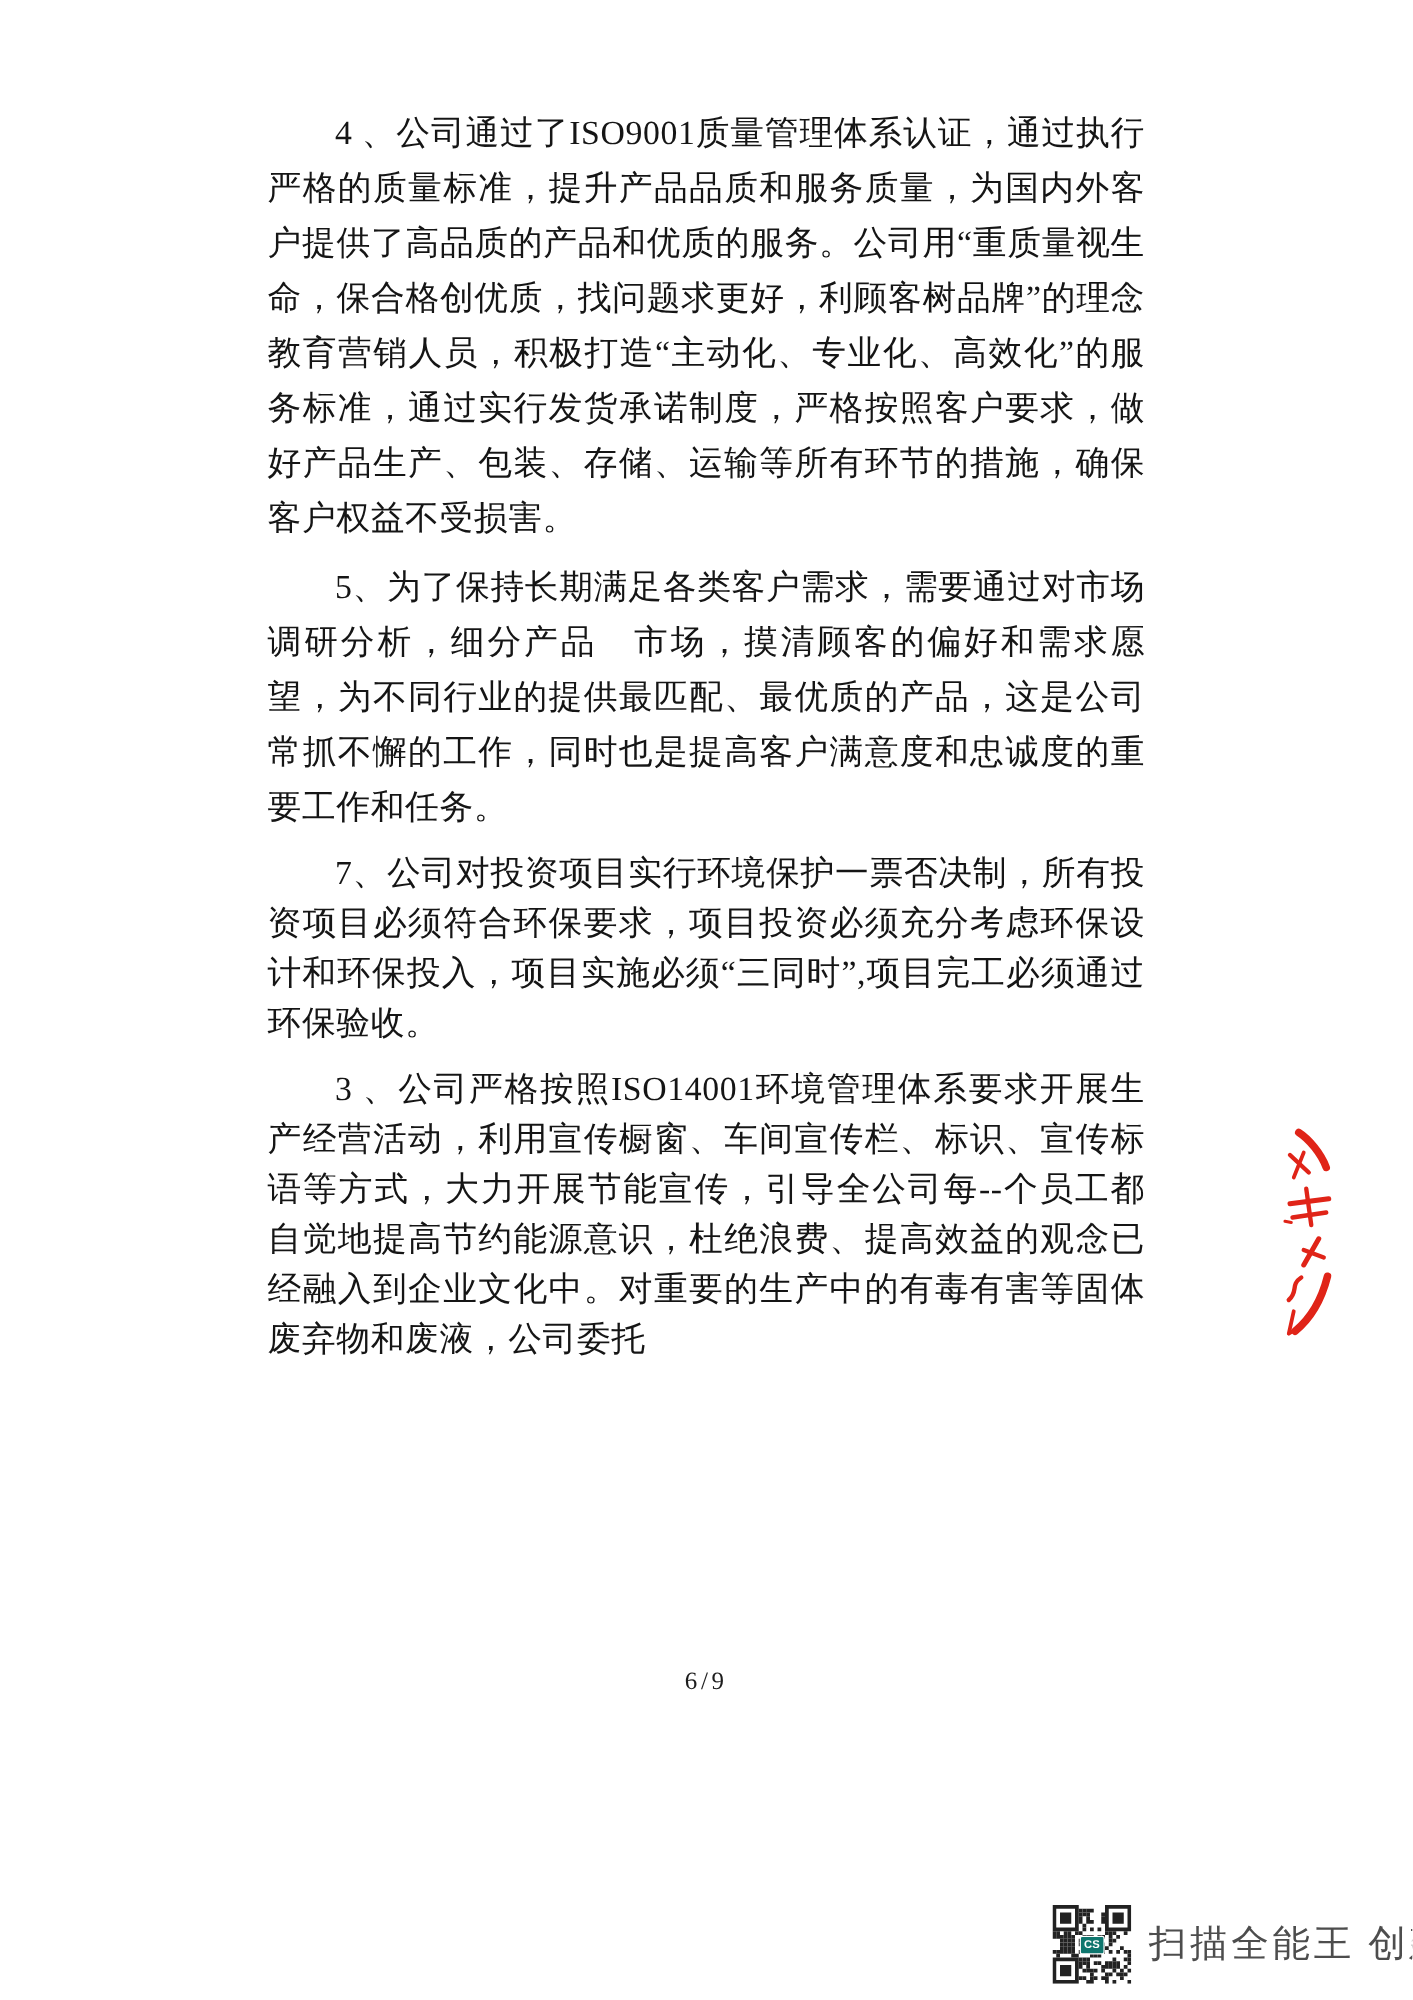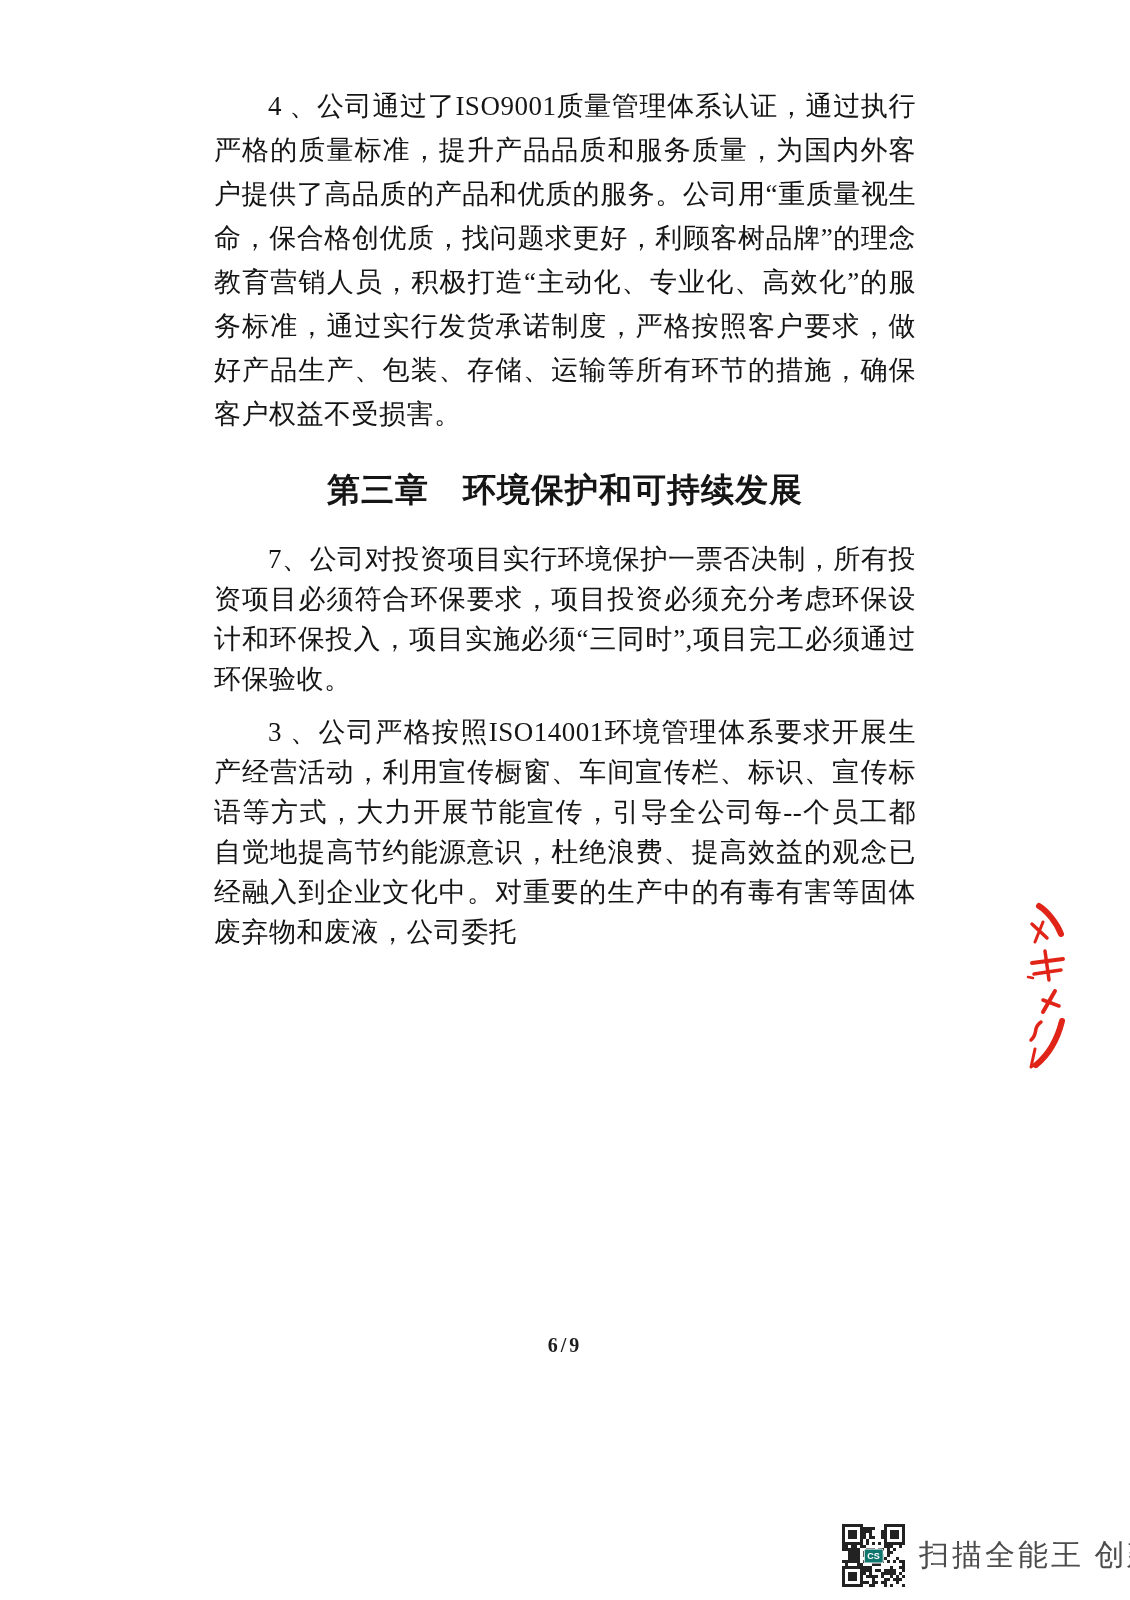--- a/index.html
+++ b/index.html
@@ -36,21 +36,21 @@
     font-weight:bold;
     letter-spacing:1px;
     text-indent:0;
   }
   .page-number{
     position:absolute;
     left:0;right:0;
     top:1334px;
     text-align:center;
     font-size:20px;
-    font-weight:bold;
+    font-weight:normal;
     letter-spacing:3px;
     color:#1c1c1c;
   }
   .stamp{
     position:absolute;
     left:1018px;top:893px;
     width:58px;height:186px;
   }
   .footer{
     position:absolute;
@@ -84,22 +84,22 @@
     white-space:nowrap;
   }
 </style>
 </head>
 <body>
 
 <div class="page">
 
   <div class="body-text">
     <p class="para">4 、公司通过了ISO9001质量管理体系认证，通过执行严格的质量标准，提升产品品质和服务质量，为国内外客户提供了高品质的产品和优质的服务。公司用“重质量视生命，保合格创优质，找问题求更好，利顾客树品牌”的理念教育营销人员，积极打造“主动化、专业化、高效化”的服务标准，通过实行发货承诺制度，严格按照客户要求，做好产品生产、包装、存储、运输等所有环节的措施，确保客户权益不受损害。</p>
-
-    <h1 class="chapter-title">第三章　环境保护和可持续发展</h1>
+    <p class="para">5、为了保持长期满足各类客户需求，需要通过对市场调研分析，细分产品　市场，摸清顾客的偏好和需求愿望，为不同行业的提供最匹配、最优质的产品，这是公司常抓不懈的工作，同时也是提高客户满意度和忠诚度的重要工作和任务。</p>
+
 
     <p class="para tight">7、公司对投资项目实行环境保护一票否决制，所有投资项目必须符合环保要求，项目投资必须充分考虑环保设计和环保投入，项目实施必须“三同时”,项目完工必须通过环保验收。</p>
     <p class="para tight">3 、公司严格按照ISO14001环境管理体系要求开展生产经营活动，利用宣传橱窗、车间宣传栏、标识、宣传标语等方式，大力开展节能宣传，引导全公司每--个员工都自觉地提高节约能源意识，杜绝浪费、提高效益的观念已经融入到企业文化中。对重要的生产中的有毒有害等固体废弃物和废液，公司委托</p>
   </div>
 
   <div class="page-number">6/9</div>
 
   <svg class="stamp" viewBox="0 0 58 186" xmlns="http://www.w3.org/2000/svg">
     <g stroke="#e02418" fill="none" stroke-linecap="round" stroke-linejoin="round">
       <path d="M 21 13 C 29 18, 39 30, 43 41" stroke-width="6"></path>

